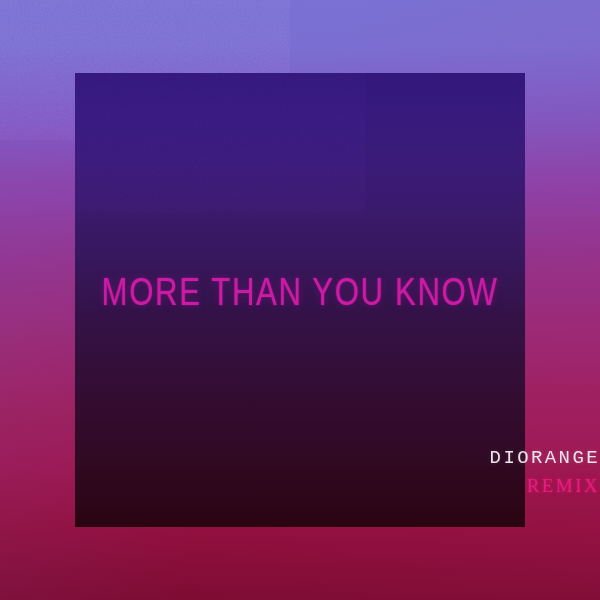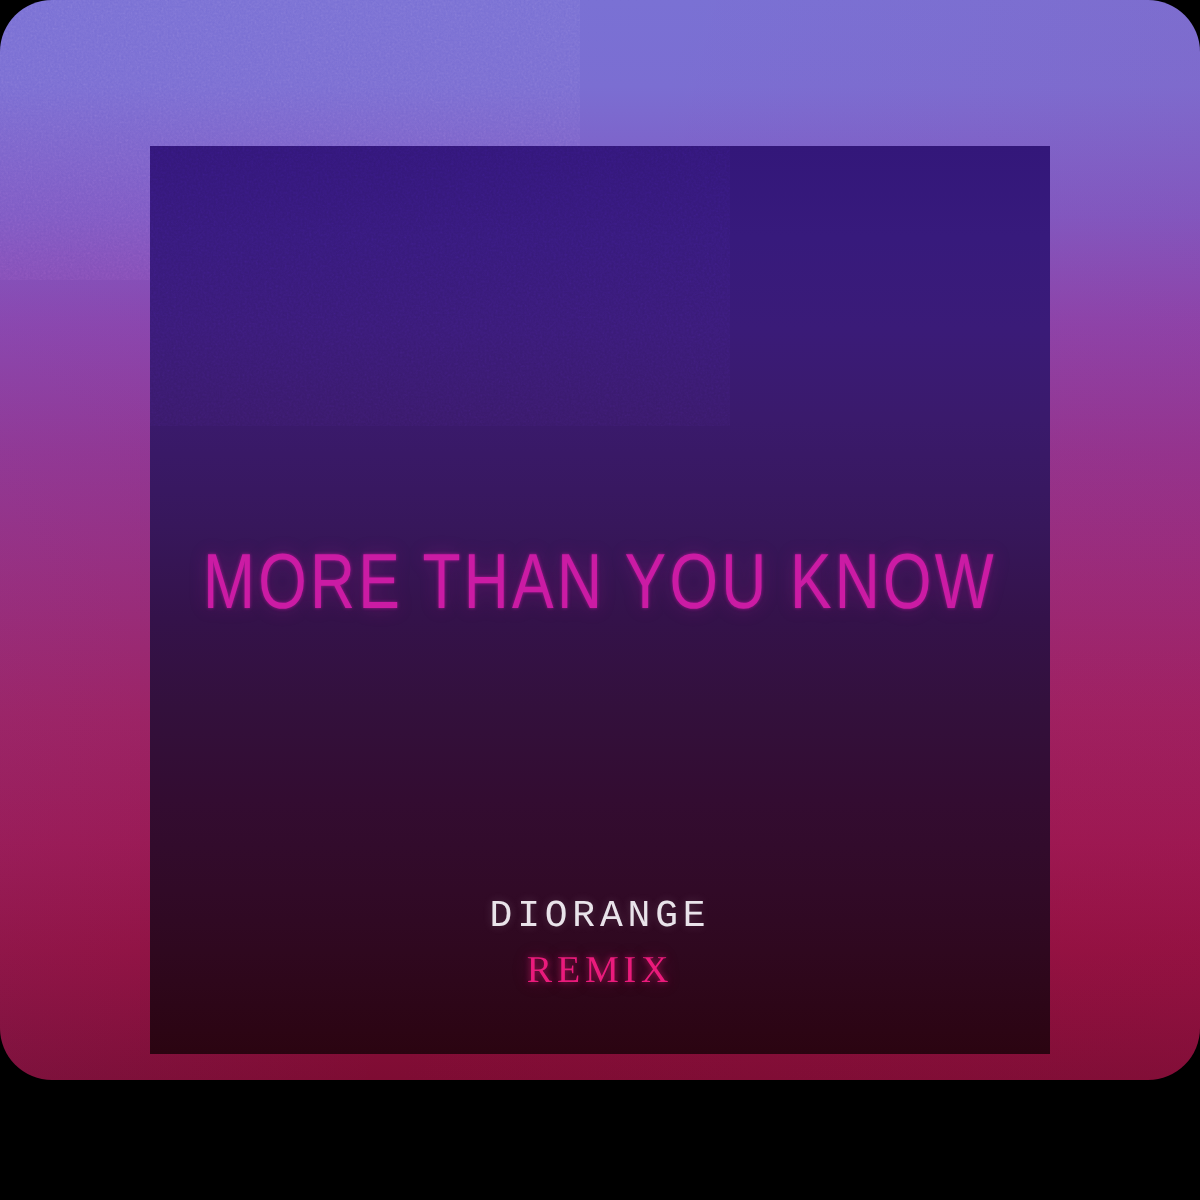--- a/index.html
+++ b/index.html
@@ -4,39 +4,38 @@
 <style>
   html, body {
     margin: 0;
     padding: 0;
     background: #000;
   }
 
   #cover {
     position: relative;
     width: 600px;
-    height: 540px;
+    height: 600px;
     overflow: hidden;
     font-family: "Liberation Sans", sans-serif;
     
     background:
       linear-gradient(
         to bottom,
         #7a71d4 0%,
         #7b6ed2 8%,
         #8059c2 20%,
         #8c44ab 30%,
         #93348f 42%,
         #9a2a78 54%,
         #9e2060 66%,
         #9c1750 78%,
         #92103f 88%,
         #7e0c33 100%
       );
-    border-radius: 26px;
   }
 
   
   #bg-sheen {
     position: absolute;
     inset: 0;
     background:
       linear-gradient(
         105deg,
         rgba(120, 110, 220, 0.10) 0%,
@@ -108,21 +107,21 @@
       0 0 2px rgba(203, 27, 164, 0.70),
       0 0 10px rgba(203, 27, 164, 0.28);
   }
 
   
   #credits {
     position: absolute;
     left: 0;
     right: 0;
     top: 449px;
-    text-align: center;
+    text-align: right;
   }
 
   #artist {
     display: block;
     color: #e9e3ea;
     font-family: "Liberation Mono", "DejaVu Sans Mono", monospace;
     font-size: 19px;
     font-weight: 400;
     letter-spacing: 2.4px;
     line-height: 1.0;

